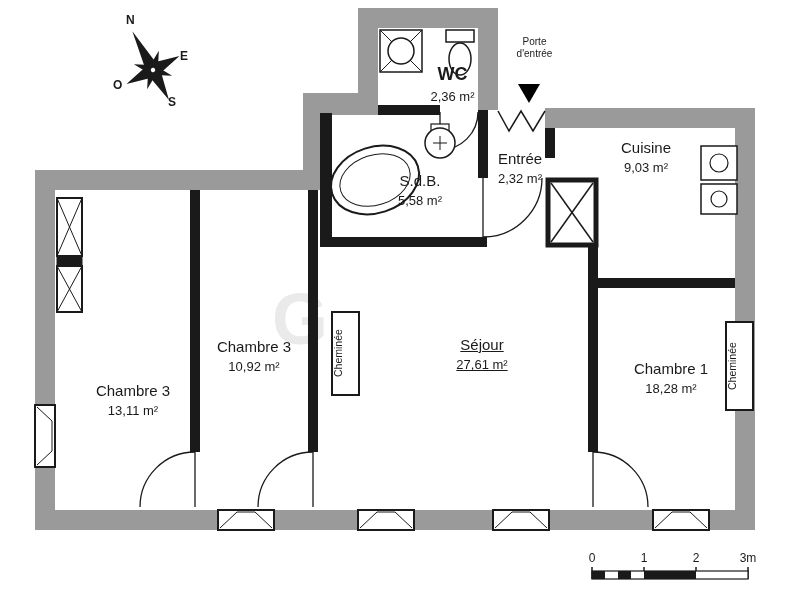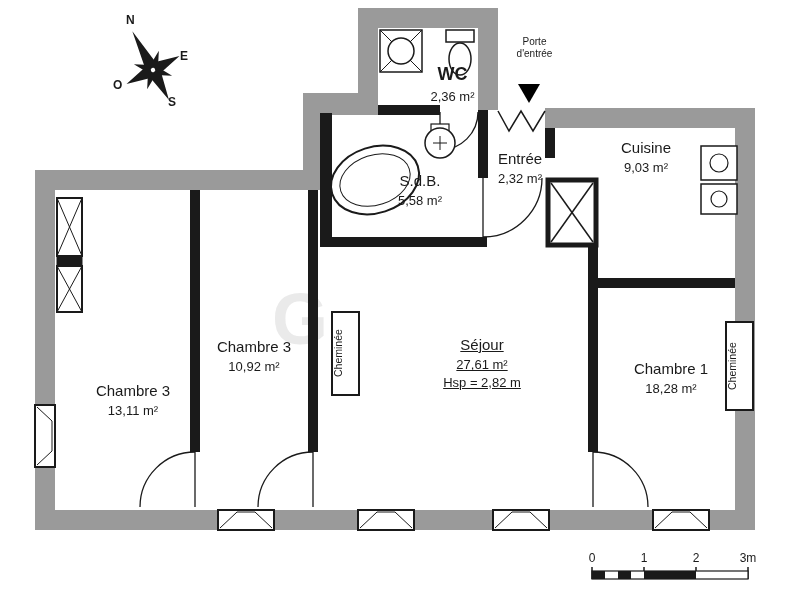--- a/index.html
+++ b/index.html
@@ -184,21 +184,20 @@
   </div>
 
   <div class="label" style="left:196px;top:338px;width:116px;">
     <div class="name">Chambre 3</div>
     <div class="area">10,92 m²</div>
   </div>
 
   <div class="label" style="left:418px;top:336px;width:128px;text-decoration:underline;">
     <div class="name">Séjour</div>
     <div class="area">27,61 m²</div>
-    <div class="extra">Hsp = 2,82 m</div>
   </div>
 
   <div class="label" style="left:612px;top:360px;width:118px;">
     <div class="name">Chambre 1</div>
     <div class="area">18,28 m²</div>
   </div>
 
   <div class="label entrance" style="left:492px;top:36px;width:85px;">
     <div>Porte</div>
     <div>d'entrée</div>

